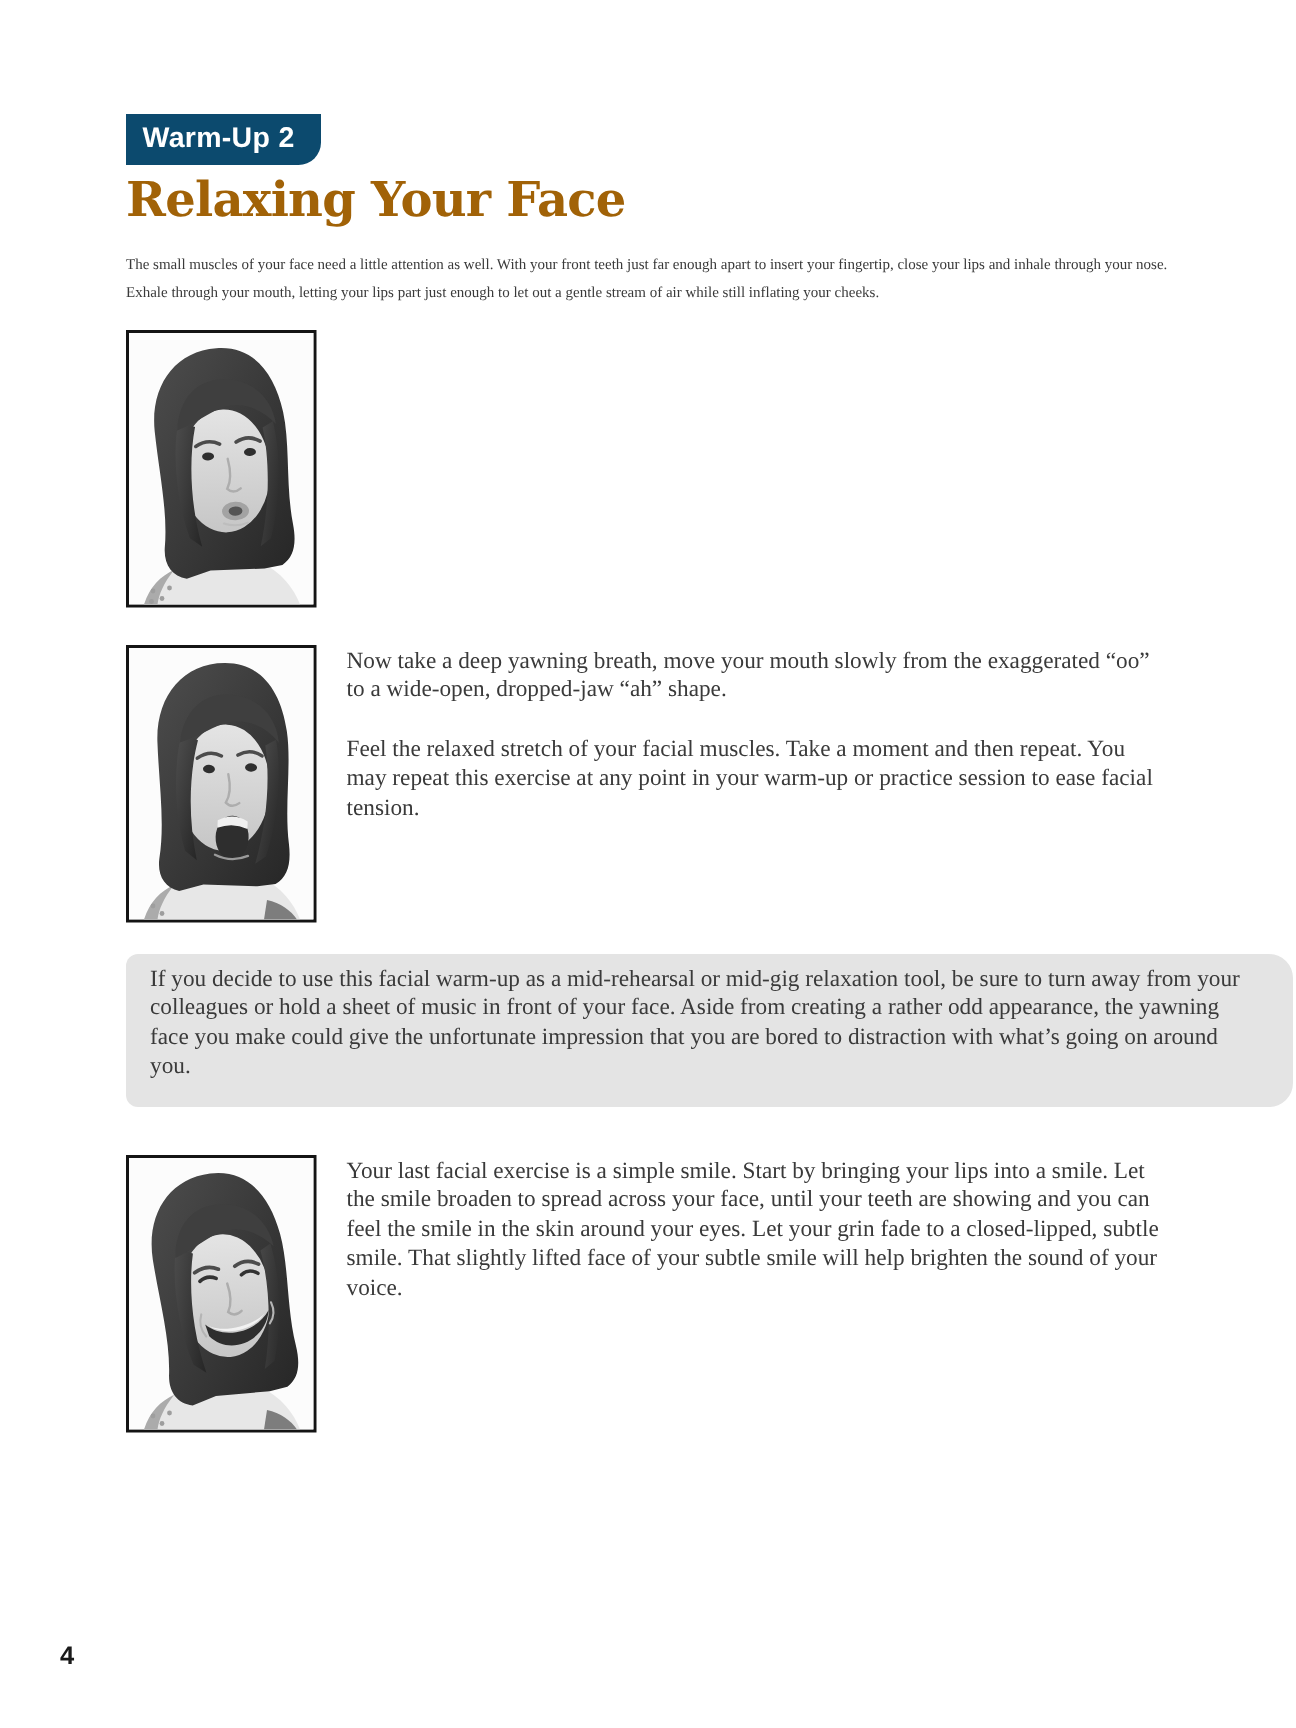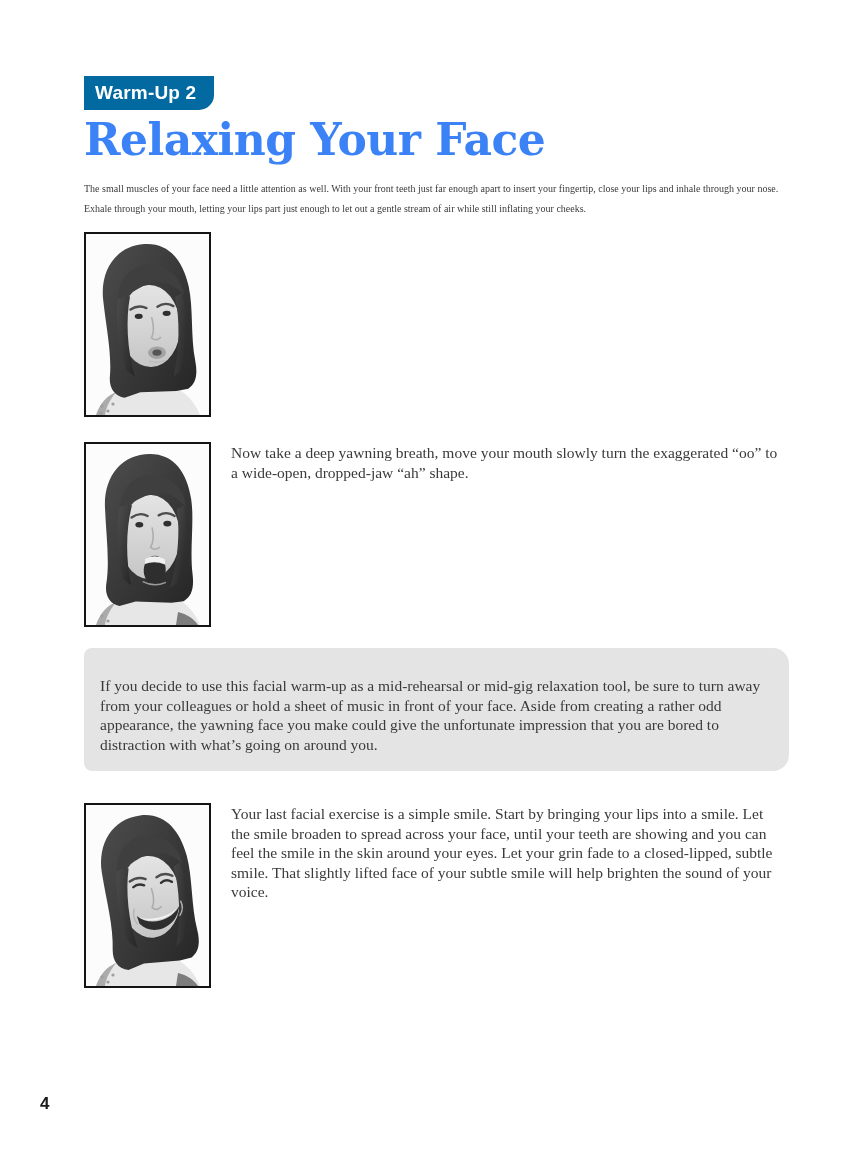--- a/index.html
+++ b/index.html
@@ -11,38 +11,38 @@
     background: #ffffff;
     box-sizing: border-box;
     padding-top: 76px;
     font-family: "Liberation Serif", serif;
     color: #3a3a3a;
     overflow: hidden;
   }
   .tab {
     display: inline-block;
     margin-left: 84px;
-    background: #0369a1;
+    background: #0c4a6e;
     color: #ffffff;
     font-family: "Liberation Sans", sans-serif;
     font-weight: bold;
     font-size: 19px;
     line-height: 34px;
     height: 34px;
     padding: 0 18px 0 11px;
     border-radius: 0 0 15px 0;
     letter-spacing: 0.2px;
   }
   .title {
     margin: 7px 0 16px 84px;
     font-family: "DejaVu Serif", serif;
     font-weight: bold;
-    font-size: 44px;
+    font-size: 32px;
     line-height: 1.05;
-    color: #3b82f6;
+    color: #a16207;
     letter-spacing: -0.5px;
   }
   .intro {
     margin: 13px 84px 0 84px;
     font-size: 10px;
     line-height: 19.5px;
   }
   .row {
     display: flex;
     align-items: flex-start;
@@ -65,24 +65,24 @@
     width: 548px;
     font-size: 15.5px;
     line-height: 19.5px;
     padding-top: 1px;
   }
   .copy p { margin: 0; }
   .copy p + p { margin-top: 20px; }
   .callout {
     box-sizing: border-box;
     margin: 21px 0 0 84px;
-    width: 705px;
+    width: 778px;
     background: #e4e4e4;
     border-radius: 8px 16px 16px 8px;
-    padding: 28px 20px 17px 16px;
+    padding: 7px 20px 17px 16px;
     font-size: 15.5px;
     line-height: 19.5px;
   }
   .callout p { margin: 0; }
   .page-number {
     position: absolute;
     left: 40px;
     top: 1094px;
     font-family: "Liberation Sans", sans-serif;
     font-weight: bold;
@@ -176,21 +176,22 @@
           <ellipse cx="53" cy="81" rx="4" ry="2.8" fill="#2f2f2f"></ellipse>
           <ellipse cx="81" cy="79" rx="4" ry="2.8" fill="#2f2f2f"></ellipse>
           <path d="M66 84 Q69 96 65 103 Q69 107 74 103" stroke="#adadad" stroke-width="1.6" fill="none" stroke-linecap="round"></path>
           <ellipse cx="70" cy="126" rx="11" ry="14.5" fill="#2e2e2e"></ellipse>
           <path d="M60 115 Q70 109 80 115 L80 120 Q70 116 60 120 Z" fill="#f0f0f0"></path>
           <path d="M59 138 Q70 143 81 138" stroke="#9a9a9a" stroke-width="1.6" fill="none" stroke-linecap="round"></path>
         </g>
       </svg>
     </figure>
     <div class="copy">
-      <p>Now take a deep yawning breath, move your mouth slowly turn the exaggerated “oo” to a wide-open, dropped-jaw “ah” shape.</p>
+      <p>Now take a deep yawning breath, move your mouth slowly from the exaggerated “oo” to a wide-open, dropped-jaw “ah” shape.</p>
+      <p>Feel the relaxed stretch of your facial muscles. Take a moment and then repeat. You may repeat this exercise at any point in your warm-up or practice session to ease facial tension.</p>
     </div>
   </div>
 
   
   <aside class="callout">
     <p>If you decide to use this facial warm-up as a mid-rehearsal or mid-gig relaxation tool, be sure to turn away from your colleagues or hold a sheet of music in front of your face. Aside from creating a rather odd appearance, the yawning face you make could give the unfortunate impression that you are bored to distraction with what’s going on around you.</p>
   </aside>
 
   
   <div class="row r3">

